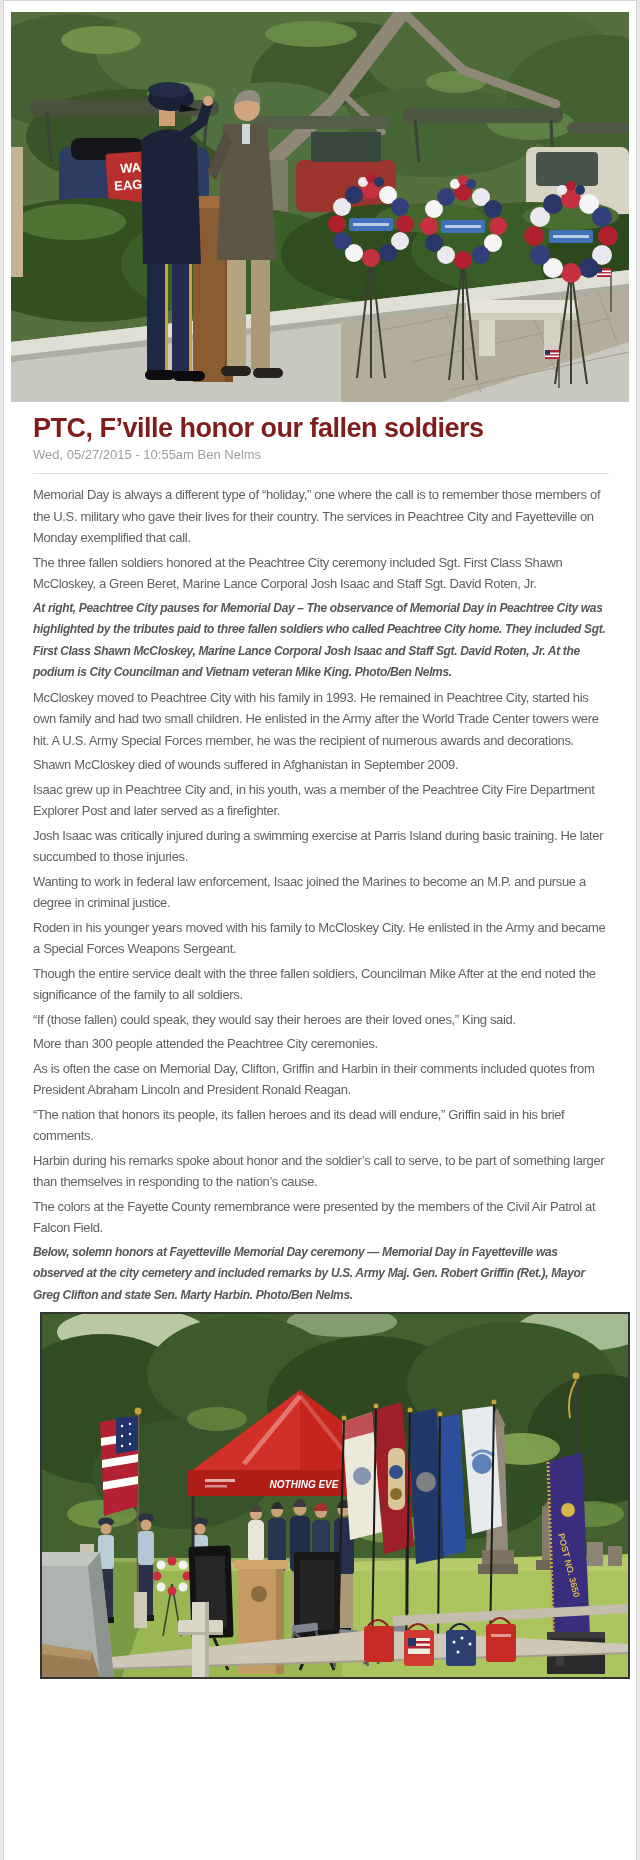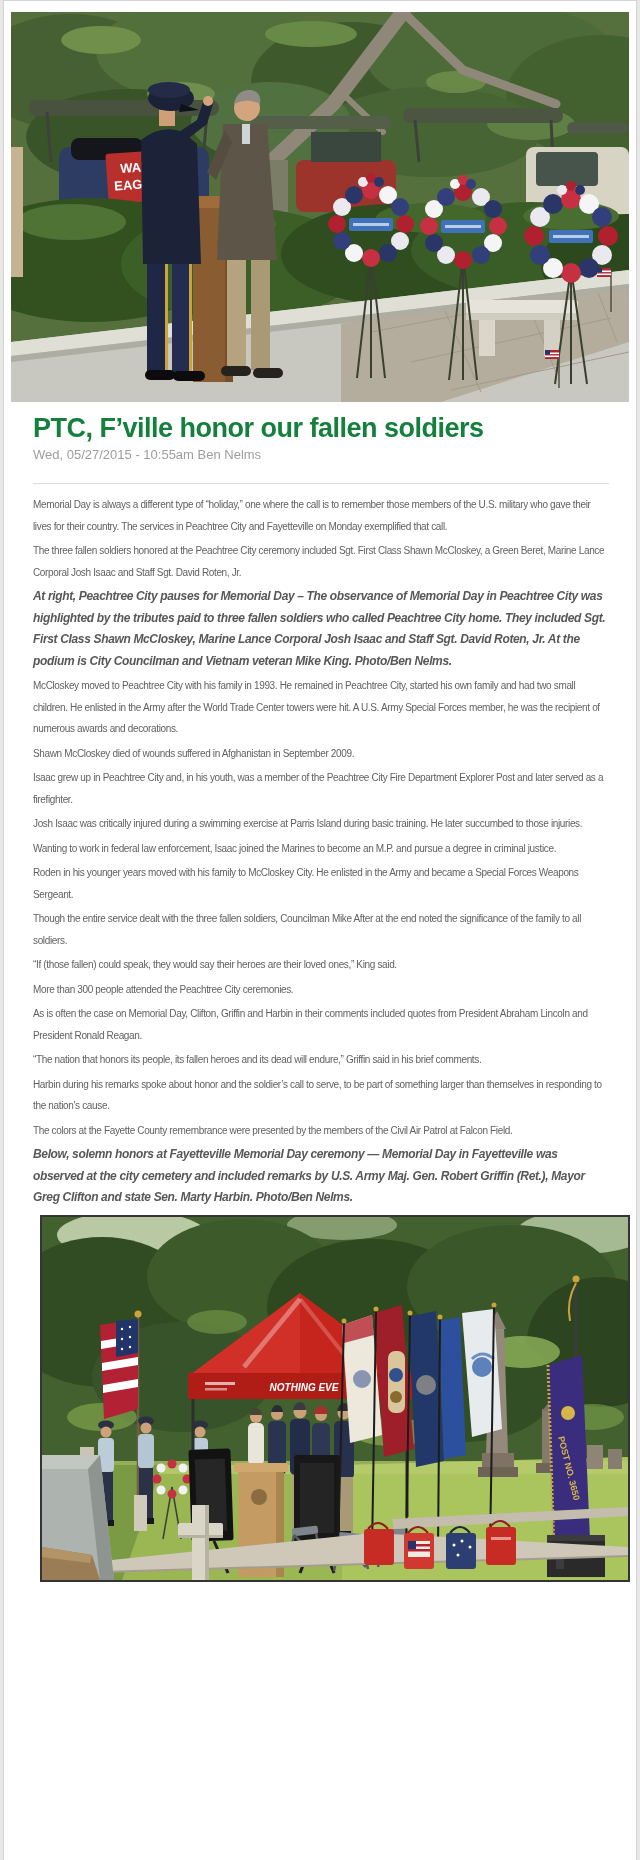--- a/index.html
+++ b/index.html
@@ -12,32 +12,32 @@
     box-sizing:border-box;
     margin:0 3px;width:634px;min-height:1860px;
     background:#ffffff;
     border-left:1px solid #d4d4d4;border-right:1px solid #d4d4d4;border-top:1px solid #d4d4d4;
     padding-top:11px;
   }
   .photo-top{display:block;margin:0 auto;width:618px;height:390px;}
   .photo-top svg,.photo-bottom-wrap svg{display:block;width:100%;height:100%;}
   .headline{
     margin:11px 29px 0 29px;
-    color:#15803d;font-size:27px;font-weight:bold;line-height:30px;letter-spacing:-0.5px;
+    color:#7f1d1d;font-size:27px;font-weight:bold;line-height:30px;letter-spacing:-0.5px;
   }
   .byline{
     box-sizing:border-box;
     margin:4px 29px 0 29px;width:576px;
     color:#9d9d9d;font-size:13px;line-height:16px;
-    padding-bottom:20px;border-bottom:1px solid #dcdcdc;
+    padding-bottom:10px;border-bottom:1px solid #dcdcdc;
   }
   .body-copy{margin:10px 29px 0 29px;width:576px;}
   .para{
     margin:0 0 3px 0;
-    color:#616161;font-size:10px;line-height:21.5px;letter-spacing:-0.35px;
+    color:#616161;font-size:13px;line-height:21.5px;letter-spacing:-0.35px;
   }
   .para.bi{
     font-weight:bold;font-style:italic;color:#575757;font-size:12px;
   }
   .photo-bottom-wrap{
     box-sizing:border-box;
     margin:6px 0 0 36px;width:590px;height:367px;
     border:2px solid #343434;background:#fff;
   }
 </style>

